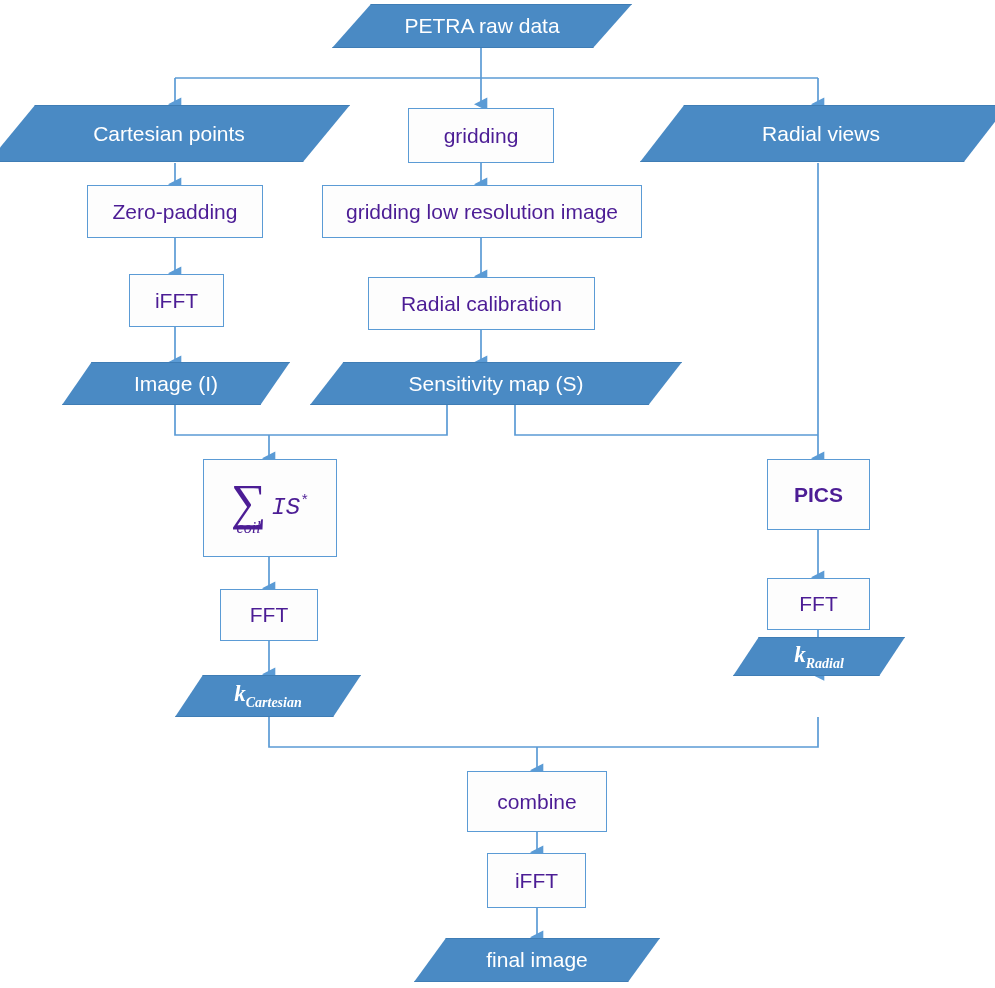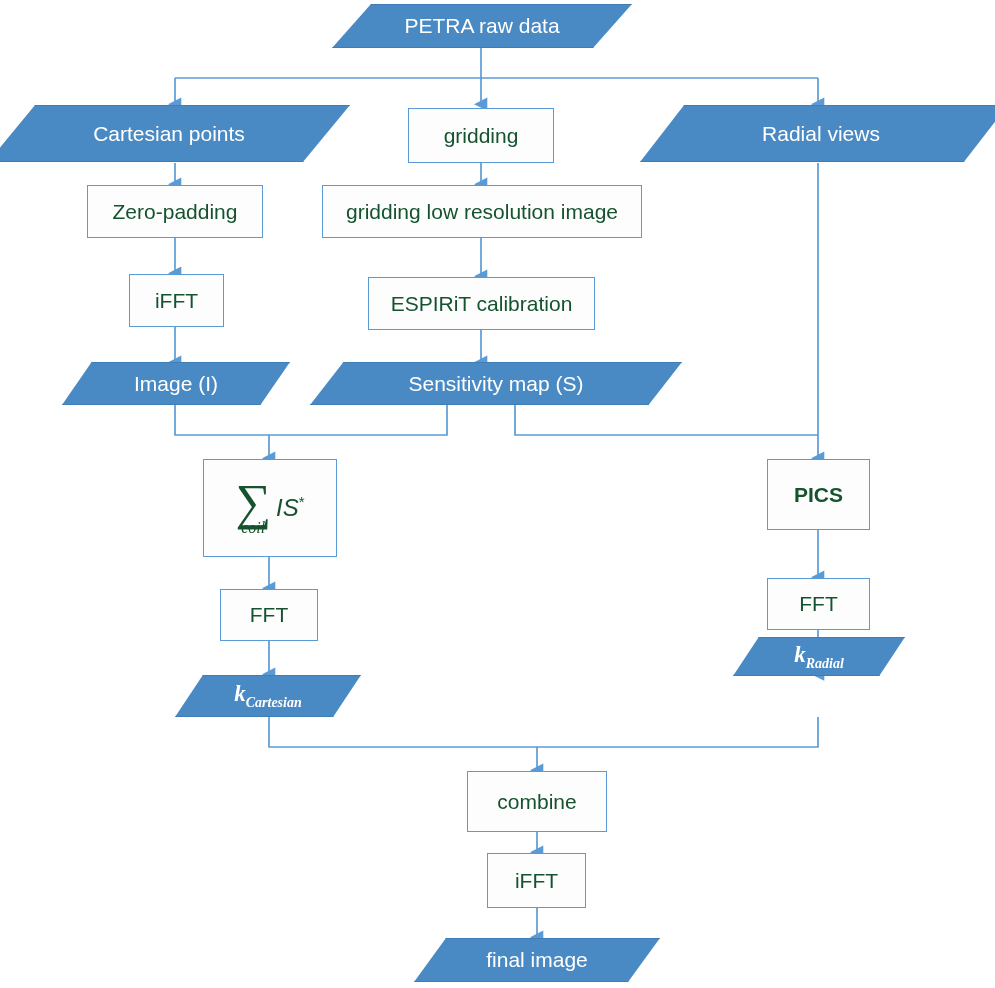--- a/index.html
+++ b/index.html
@@ -33,21 +33,21 @@
     display: flex;
     align-items: center;
     justify-content: center;
     text-align: center;
     line-height: 1.12;
   }
   
   .rect {
     background: #fdfdfd;
     border: 1.6px solid #5b9bd5;
-    color: #14532d;
+    color: #4c1d95;
     font-size: 21px;
   }
   .rect.bold { font-weight: bold; }
   
   .para {
     color: #ffffff;
     font-size: 21px;
     background: #4a8ac4;
     border: 1px solid #3f7db5;
   }
@@ -72,21 +72,21 @@
     font-size: 50px;
     font-weight: 400;
   }
   .sumbox .sigma .sub {
     font-family: "Liberation Serif", serif;
     font-style: italic;
     font-size: 16px;
     margin-top: -2px;
   }
   .sumbox .operand {
-    font-family: Liberation Sans, sans-serif;
+    font-family: Liberation Mono, monospace;
     font-style: italic;
     font-size: 24px;
     margin-left: 5px;
     align-self: center;
   }
   .sumbox .operand sup {
     font-size: 15px;
     font-style: normal;
   }
   .kterm {
@@ -175,21 +175,21 @@
 
   <div class="node rect" style="left:322px; top:185px; width:320px; height:53px;">
     <span>gridding low resolution image</span>
   </div>
 
   <div class="node rect" style="left:129px; top:274px; width:95px; height:53px;">
     <span>iFFT</span>
   </div>
 
   <div class="node rect" style="left:368px; top:277px; width:227px; height:53px;">
-    <span>ESPIRiT calibration</span>
+    <span>Radial calibration</span>
   </div>
 
   <div class="node para" style="left:62px; top:362px; width:228px; height:43px;
               clip-path: polygon(13% 0, 100% 0, 87% 100%, 0 100%);">
     <span class="lbl">Image (I)</span>
   </div>
 
   <div class="node para" style="left:310px; top:362px; width:372px; height:43px;
               clip-path: polygon(9% 0, 100% 0, 91% 100%, 0 100%);">
     <span class="lbl">Sensitivity map (S)</span>

